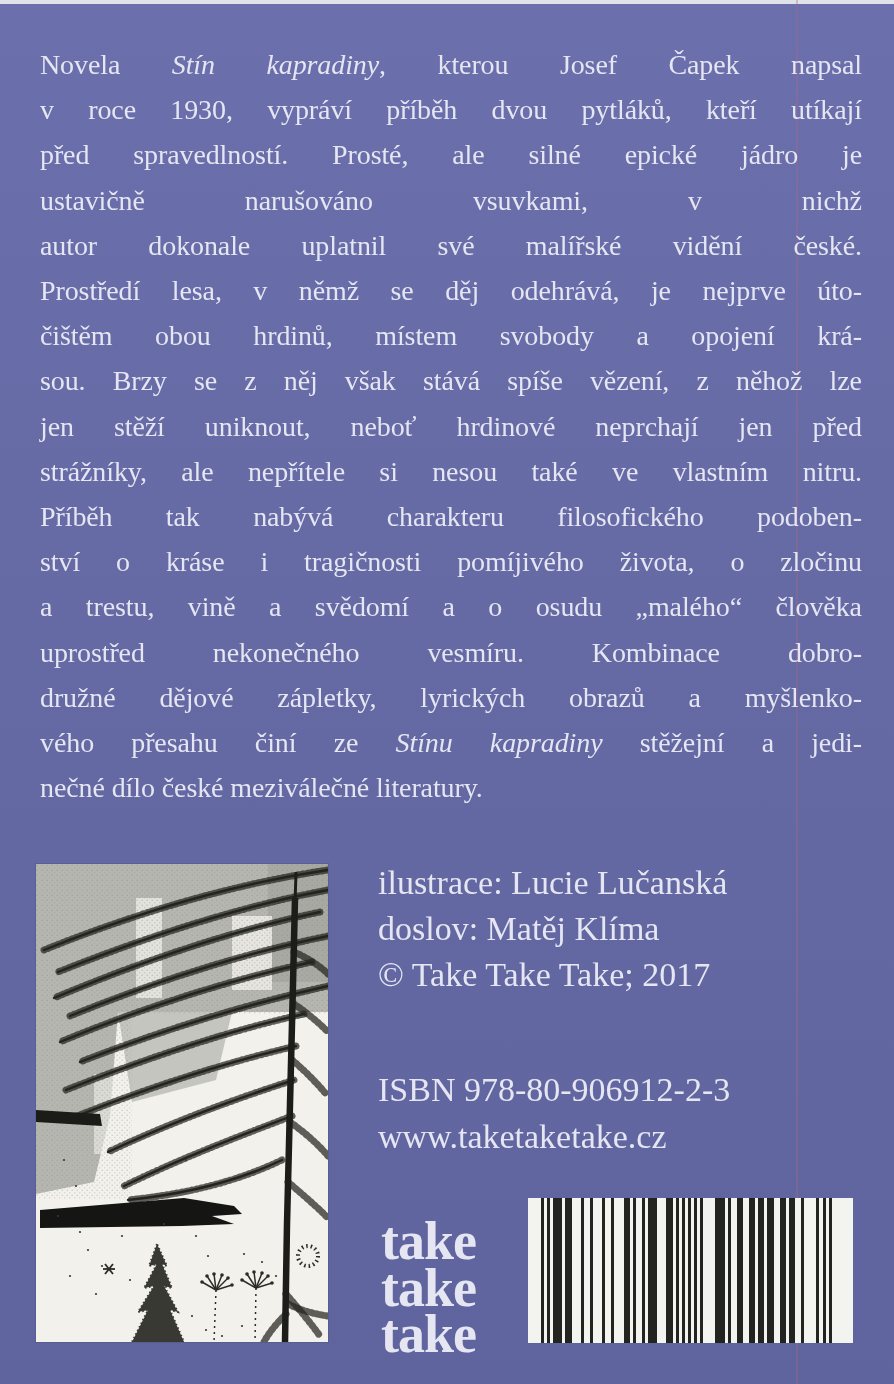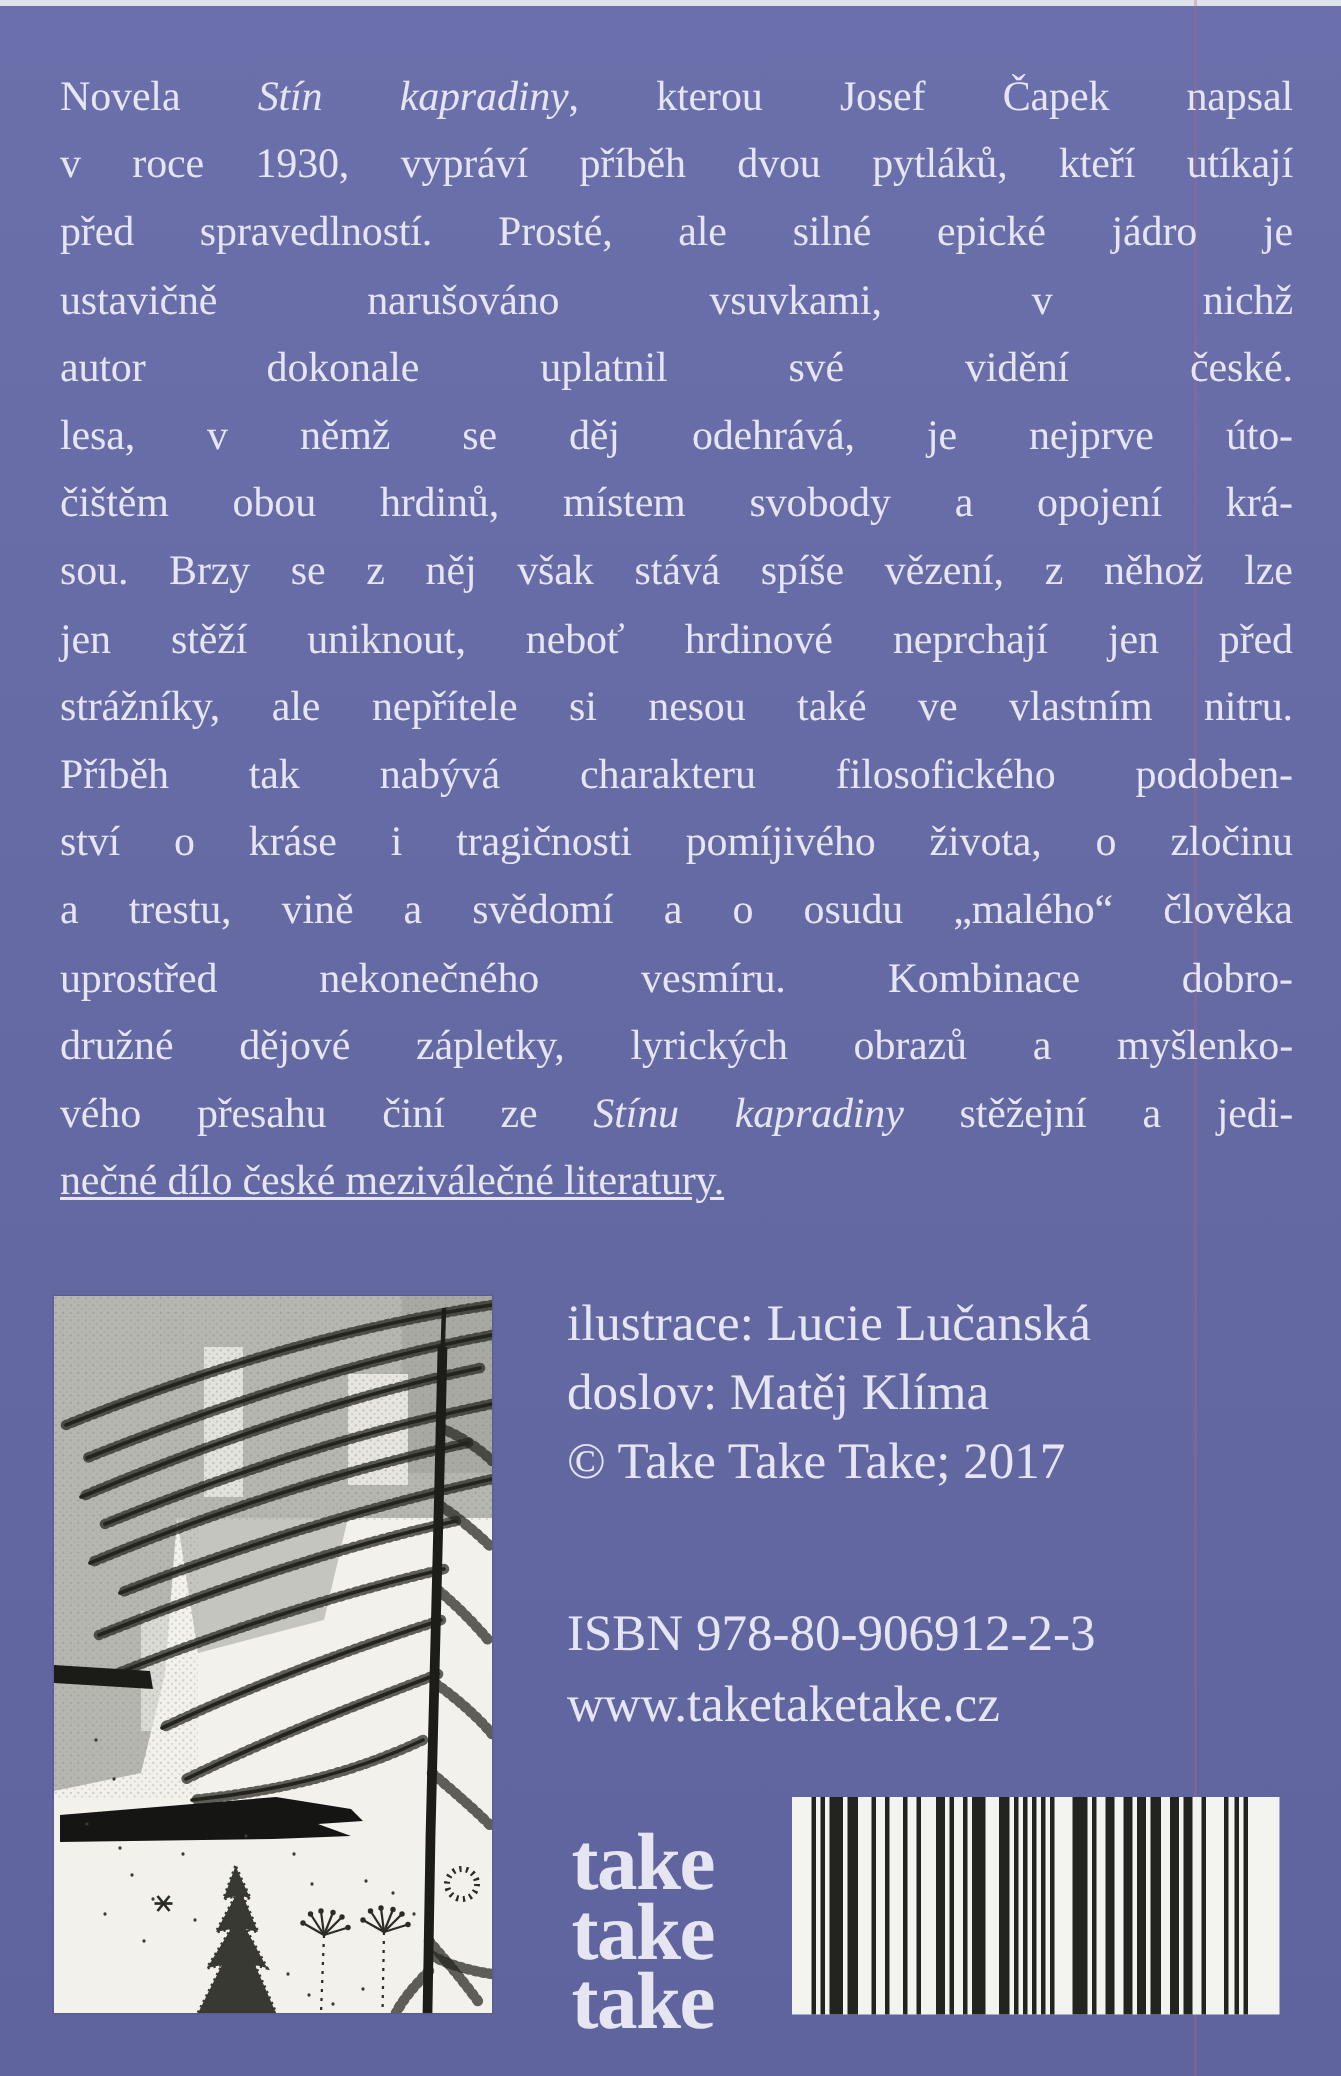--- a/index.html
+++ b/index.html
@@ -20,21 +20,21 @@
   }
   .scan-edge{position:absolute;top:0;left:0;right:0;height:4px;background:#eceef0;opacity:.9;z-index:1;}
   .crease{position:absolute;top:0;bottom:0;left:796px;width:2px;background:rgba(173,104,133,.33);z-index:2;}
 
   
   .annotation{
     position:absolute;left:40px;top:42px;width:822px;z-index:3;
     font-size:28px;line-height:45.2px;letter-spacing:-0.1px;
   }
   .line{display:flex;justify-content:space-between;white-space:nowrap;}
-  .line.plain{display:block;white-space:normal;text-decoration:underline;}
+  .line.plain{display:block;white-space:normal;}
   .w{white-space:nowrap;display:inline-block;}
   .it{font-style:italic;}
 
   
   .illustration{
     position:absolute;left:36px;top:864px;width:292px;height:478px;z-index:3;
     background:var(--illu-bg);box-shadow:0 0 0 1px rgba(0,0,0,.08);
   }
   .illustration svg{display:block;width:100%;height:100%;}
 
@@ -103,24 +103,26 @@
         <span class="w"><span>narušováno</span></span>
         <span class="w"><span>vsuvkami,</span></span>
         <span class="w"><span>v</span></span>
         <span class="w"><span>nichž</span></span>
       </div>
       <div class="line">
         <span class="w"><span>autor</span></span>
         <span class="w"><span>dokonale</span></span>
         <span class="w"><span>uplatnil</span></span>
         <span class="w"><span>své</span></span>
+        <span class="w"><span>malířské</span></span>
         <span class="w"><span>vidění</span></span>
         <span class="w"><span>české.</span></span>
       </div>
       <div class="line">
+        <span class="w"><span>Prostředí</span></span>
         <span class="w"><span>lesa,</span></span>
         <span class="w"><span>v</span></span>
         <span class="w"><span>němž</span></span>
         <span class="w"><span>se</span></span>
         <span class="w"><span>děj</span></span>
         <span class="w"><span>odehrává,</span></span>
         <span class="w"><span>je</span></span>
         <span class="w"><span>nejprve</span></span>
         <span class="w"><span>úto-</span></span>
       </div>

